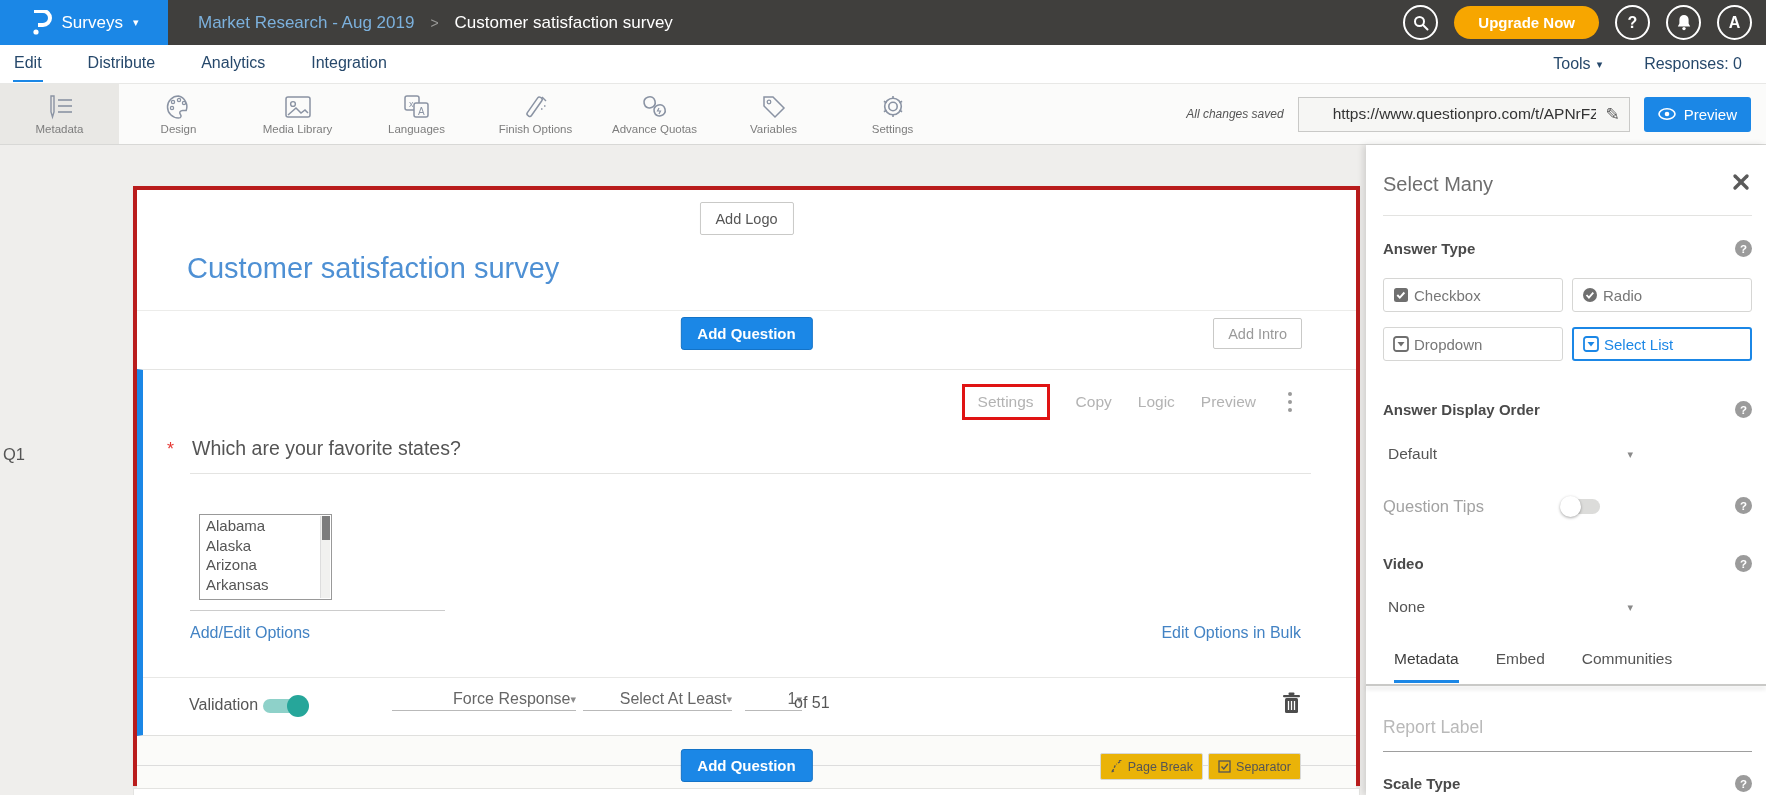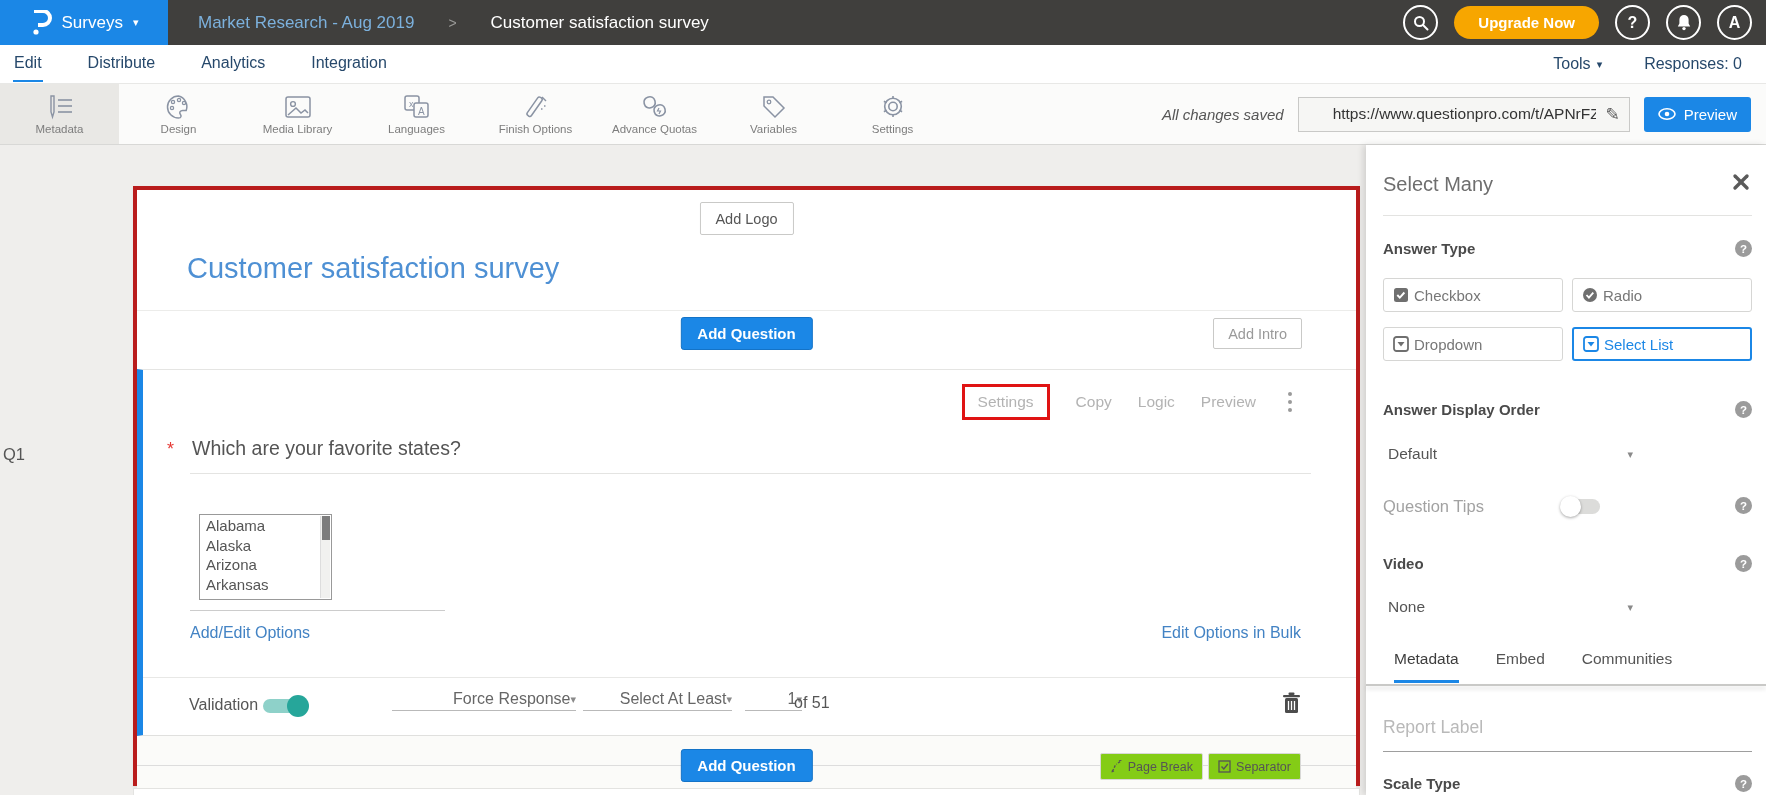--- a/index.html
+++ b/index.html
@@ -5,21 +5,21 @@
   * { margin:0; padding:0; box-sizing:border-box; }
   html,body { width:1766px; height:795px; overflow:hidden; }
   body { font-family:"Liberation Sans", sans-serif; background:#efeeec; color:#545454; }
   .app { position:relative; width:1766px; height:795px; }
 
   
   .header { display:flex; align-items:center; height:45px; background:#403f3d; }
   .logo-box { width:168px; height:45px; background:#1b87e6; display:flex; align-items:center; justify-content:center; gap:10px; color:#fff; cursor:pointer; }
   .logo-box .surveys { font-size:17px; }
   .caret { font-size:11px; line-height:1; }
-  .breadcrumb { display:flex; align-items:center; gap:34px; margin-left:30px; font-size:17px; }
+  .breadcrumb { display:flex; align-items:center; gap:16px; margin-left:30px; font-size:17px; }
   .crumb-project { color:#7cb1dd; cursor:pointer; }
   .crumb-sep { color:#9a9a98; font-size:14px; }
   .crumb-page { color:#ffffff; }
   .header-right { margin-left:auto; display:flex; align-items:center; gap:16px; padding-right:14px; }
   .hdr-circle { width:35px; height:35px; border:2px solid #fff; border-radius:50%; display:flex; align-items:center; justify-content:center; color:#fff; font-weight:bold; font-size:16px; cursor:pointer; background:transparent; }
   .upgrade-btn { height:33px; padding:0 24px; background:#f7a600; border:none; border-radius:17px; color:#fff; font-weight:bold; font-size:15px; cursor:pointer; font-family:inherit; }
 
   
   .nav-row { height:38px; background:#ffffff; display:flex; align-items:center; }
   .nav-tabs { display:flex; gap:44px; padding-left:13px; font-size:16px; color:#26486b; }
@@ -27,21 +27,21 @@
   .nav-tab.active { border-bottom:2px solid #1b87e6; }
   .nav-right { margin-left:auto; display:flex; gap:42px; align-items:center; padding-right:24px; font-size:16px; color:#26486b; }
   .tools-link { cursor:pointer; display:flex; gap:6px; align-items:center; }
 
   
   .toolbar { height:62px; background:#fbfbfa; border-top:1px solid #e8e8e6; border-bottom:1px solid #d8d8d6; display:flex; align-items:stretch; }
   .tb-item { width:119px; display:flex; flex-direction:column; align-items:center; justify-content:center; gap:3px; cursor:pointer; color:#8a93a3; }
   .tb-item.selected { background:#e9e8e5; }
   .tb-item .tb-label { font-size:11.5px; color:#7d7d7d; white-space:nowrap; }
   .tb-right { margin-left:auto; display:flex; align-items:center; gap:14px; padding-right:15px; }
-  .saved-text { font-style:italic; font-size:15px; color:#555; }
+  .saved-text { font-style:italic; font-size:12px; color:#555; }
   .url-box { width:332px; height:35px; background:#f6f6f4; border:1px solid #c9c9c7; display:flex; align-items:center;padding-left:24px; }
   .url-text { flex:1; font-size:15.5px; color:#333; padding:0 4px 0 10px; white-space:nowrap; overflow:hidden; }
   .url-pencil { padding:0 9px; color:#555; font-size:17px; cursor:pointer; }
   .preview-btn { height:35px; padding:0 14px; background:#1b87e6; border:none; border-radius:3px; color:#fff; font-size:15px; display:flex; align-items:center; gap:8px; cursor:pointer; font-family:inherit; }
 
   
   .content { position:relative; display:flex; height:650px; }
   .main { position:relative; width:1366px; height:650px; background:#efeeec; }
   .q-number { position:absolute; left:3px; top:300px; font-size:16.5px; color:#555; }
 
@@ -81,21 +81,21 @@
   .dd-force { top:320px; left:221px; width:184px; }
   .dd-atleast { top:320px; left:412px; width:149px; }
   .dd-num { top:320px; left:574px; width:57px; }
   .of-label { position:absolute; top:324px; left:651px; font-size:16px; color:#555; }
   .trash { position:absolute; top:322px; right:55px; cursor:pointer; }
 
   
   .bottom-row { position:absolute; top:546px; left:0; right:0; height:54px; background:#fbfbf9; }
   .bottom-line { position:absolute; top:29px; left:0; right:0; border-top:1px solid #ddd; }
   .add-q-btn2 { position:absolute; top:13px; left:50%; transform:translateX(-50%); height:33px; padding:0 16px; background:#1b87e6; border:1px solid #1473c7; border-radius:3px; color:#fff; font-size:15px; font-weight:bold; cursor:pointer; font-family:inherit; }
-  .mini-btn { position:absolute; top:17px; height:27px; background:#84cc16; border:1px solid #d8d8d6; border-radius:2px; font-size:12.5px; color:#555; display:flex; align-items:center; gap:5px; padding:0 9px; cursor:pointer; font-family:inherit;text-align:right; }
+  .mini-btn { position:absolute; top:17px; height:27px; background:#eab308; border:1px solid #d8d8d6; border-radius:2px; font-size:12.5px; color:#555; display:flex; align-items:center; gap:5px; padding:0 9px; cursor:pointer; font-family:inherit;text-align:right; }
   .pagebreak-btn { right:153px; }
   .separator-btn { right:55px; }
   .bottom-strip { position:absolute; left:133px; top:643px; width:1227px; height:7px; background:#fff; border:1px solid #e3e3e1; border-bottom:none; }
 
   
   .sidebar { position:relative; width:400px; height:650px; background:#fff; box-shadow:-3px 0 6px rgba(0,0,0,0.12); }
   .sb-title { position:absolute; top:28px; left:17px; font-size:20px; color:#6e6e6e; }
   .sb-close { position:absolute; top:28px; right:16px; cursor:pointer; }
   .sb-div1 { position:absolute; top:70px; left:17px; right:14px; border-top:1px solid #e3e3e1; }
   .sb-heading { font-size:15px; font-weight:bold; color:#4a4a4a; }

